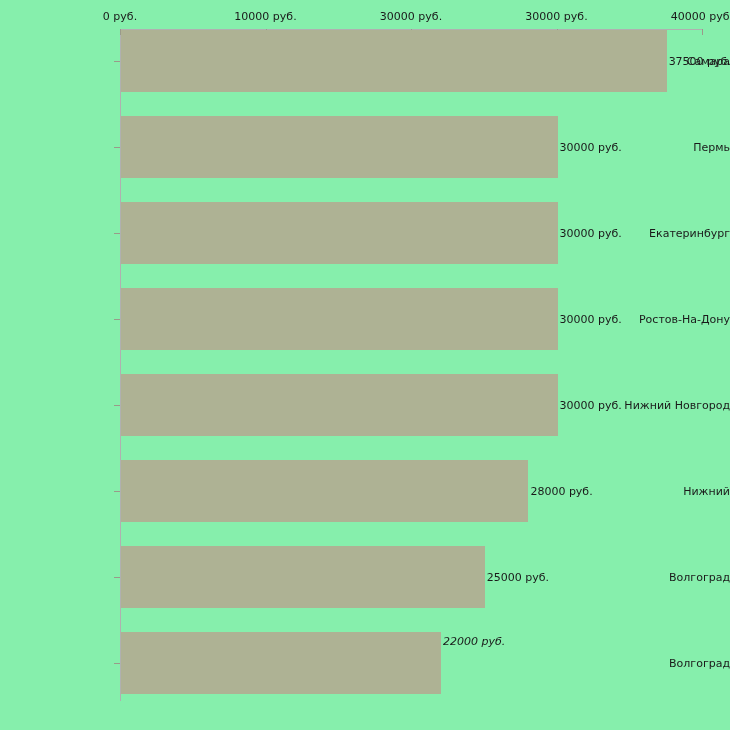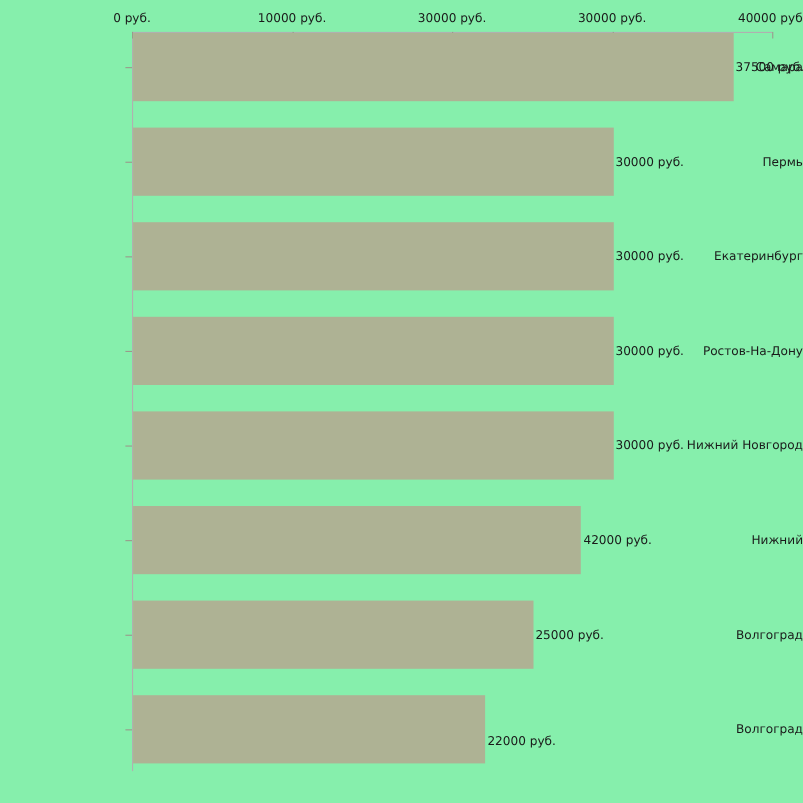--- a/index.html
+++ b/index.html
@@ -140,18 +140,18 @@
       <div class="bar" style="top: 460px; height: 62px; width: 407.4px; background: rgb(174, 178, 148);"></div>
       <div class="bar" style="top: 546px; height: 62px; width: 363.75px; background: rgb(174, 178, 148);"></div>
       <div class="bar" style="top: 632px; height: 62px; width: 320.1px; background: rgb(174, 178, 148);"></div>
     </div>
   <div id="bar-values">
       <div class="bar-value" style="top: 61px; left: 665.625px;">37500 руб.</div>
       <div class="bar-value" style="top: 147px; left: 556.5px;">30000 руб.</div>
       <div class="bar-value" style="top: 233px; left: 556.5px;">30000 руб.</div>
       <div class="bar-value" style="top: 319px; left: 556.5px;">30000 руб.</div>
       <div class="bar-value" style="top: 405px; left: 556.5px;">30000 руб.</div>
-      <div class="bar-value" style="top: 491px; left: 527.4px;">42000 руб.</div>
+      <div class="bar-value" style="top: 491px; left: 527.4px;">28000 руб.</div>
       <div class="bar-value" style="top: 577px; left: 483.75px;">25000 руб.</div>
-      <div class="bar-value" style="top: 674px; left: 440.1px;">22000 руб.</div>
+      <div class="bar-value" style="top: 641px; left: 440.1px; font-style: italic;">22000 руб.</div>
     </div>
 
 </div>
 
 </body></html>

